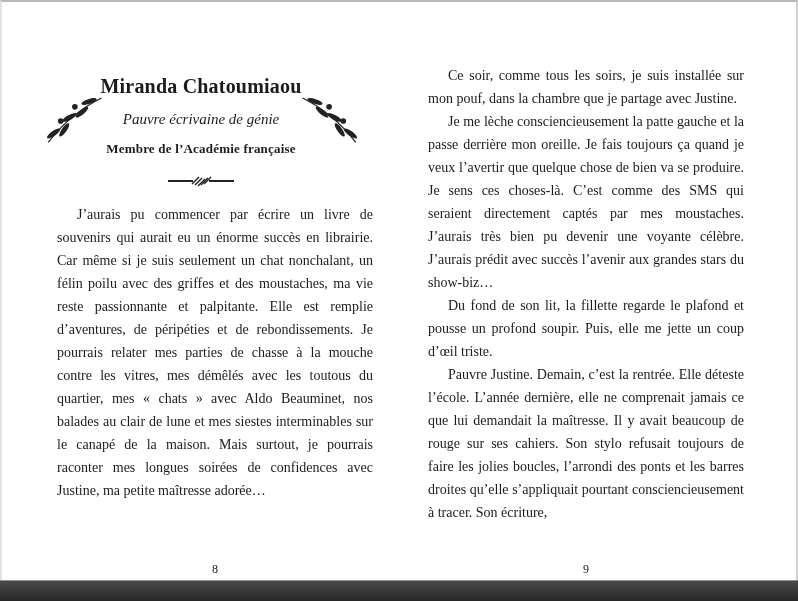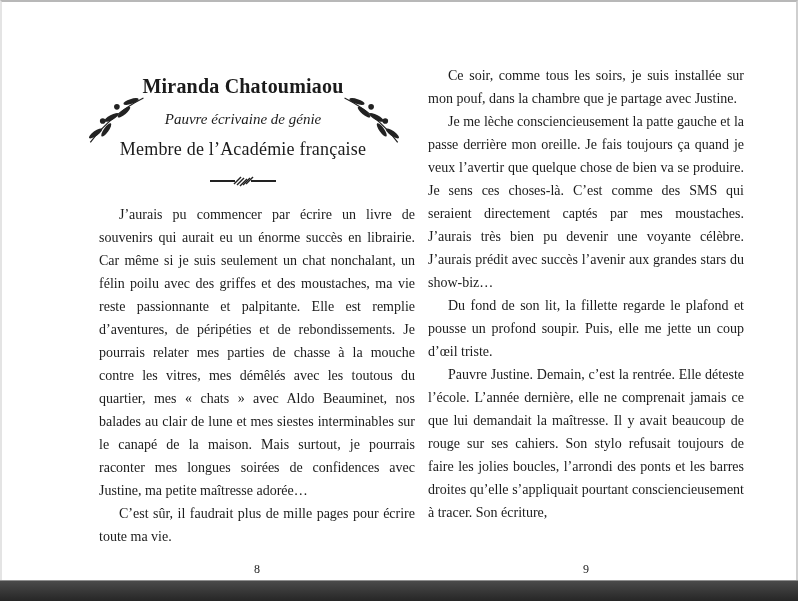--- a/index.html
+++ b/index.html
@@ -8,27 +8,27 @@
     background:#ffffff;
     font-family:"Liberation Serif","DejaVu Serif",serif;
     color:#1b1b1b;
   }
   .spread {
     position:absolute; left:0; top:0; width:798px; height:580px; background:#ffffff;
     border-top:2px solid #b8b8b8; border-left:2px solid #e4e4e4; border-right:2px solid #cfcfcf;
     box-sizing:border-box;
   }
   .page { position:absolute; top:0; height:580px; width:316px; }
-  .page-left  { left:55px;margin-left:42px; }
+  .page-left  { left:55px; }
   .page-right { left:426px; }
 
   .chapter-header { position:relative; margin-top:72px; width:288px; text-align:center; }
   .title { font-size:20px; font-weight:bold; letter-spacing:0.2px; line-height:24px; }
   .subtitle { font-style:italic; font-size:15px; margin-top:11px; line-height:20px; }
-  .affiliation { font-weight:normal; font-size:18px; margin-top:11px; line-height:18px; letter-spacing:0.2px; }
+  .affiliation { font-weight:bold; font-size:13px; margin-top:11px; line-height:18px; letter-spacing:0.2px; }
 
   .laurel { position:absolute; }
   .laurel-left  { left:-14px; top:20px; }
   .laurel-right { right:-16px; top:20px; transform:scaleX(-1); }
 
   .ornament { width:288px; text-align:center; margin-top:15px; height:14px; }
 
   .body-text { margin-top:16px; }
   .page-right .body-text { margin-top:62px; }
   .body-text p {
@@ -92,21 +92,20 @@
           <path d="M29 10 L36 3" stroke-width="1.5"></path>
           <path d="M32 11 L39 4" stroke-width="1.5"></path>
           <path d="M35 10 L42 3" stroke-width="1.5"></path>
           <path d="M38 9 L45 2" stroke-width="1.5"></path>
         </g>
       </svg>
     </div>
 
     <div class="body-text">
       <p>J’aurais pu commencer par écrire un livre de souvenirs qui aurait eu un énorme succès en librairie. Car même si je suis seulement un chat nonchalant, un félin poilu avec des griffes et des moustaches, ma vie reste passionnante et palpitante. Elle est remplie d’aventures, de péripéties et de rebondissements. Je pourrais relater mes parties de chasse à la mouche contre les vitres, mes démêlés avec les toutous du quartier, mes « chats » avec Aldo Beauminet, nos balades au clair de lune et mes siestes interminables sur le canapé de la maison. Mais surtout, je pourrais raconter mes longues soirées de confidences avec Justine, ma petite maîtresse adorée…</p>
-      <p>C’est sûr, il faudrait plus de mille pages pour écrire toute ma vie.</p>
     </div>
 
     <div class="page-number">8</div>
   </div>
 
   <div class="page page-right">
     <div class="body-text">
       <p>Ce soir, comme tous les soirs, je suis installée sur mon pouf, dans la chambre que je partage avec Justine.</p>
       <p>Je me lèche consciencieusement la patte gauche et la passe derrière mon oreille. Je fais toujours ça quand je veux l’avertir que quelque chose de bien va se produire. Je sens ces choses-là. C’est comme des SMS qui seraient directement captés par mes moustaches. J’aurais très bien pu devenir une voyante célèbre. J’aurais prédit avec succès l’avenir aux grandes stars du show-biz…</p>
       <p>Du fond de son lit, la fillette regarde le plafond et pousse un profond soupir. Puis, elle me jette un coup d’œil triste.</p>

